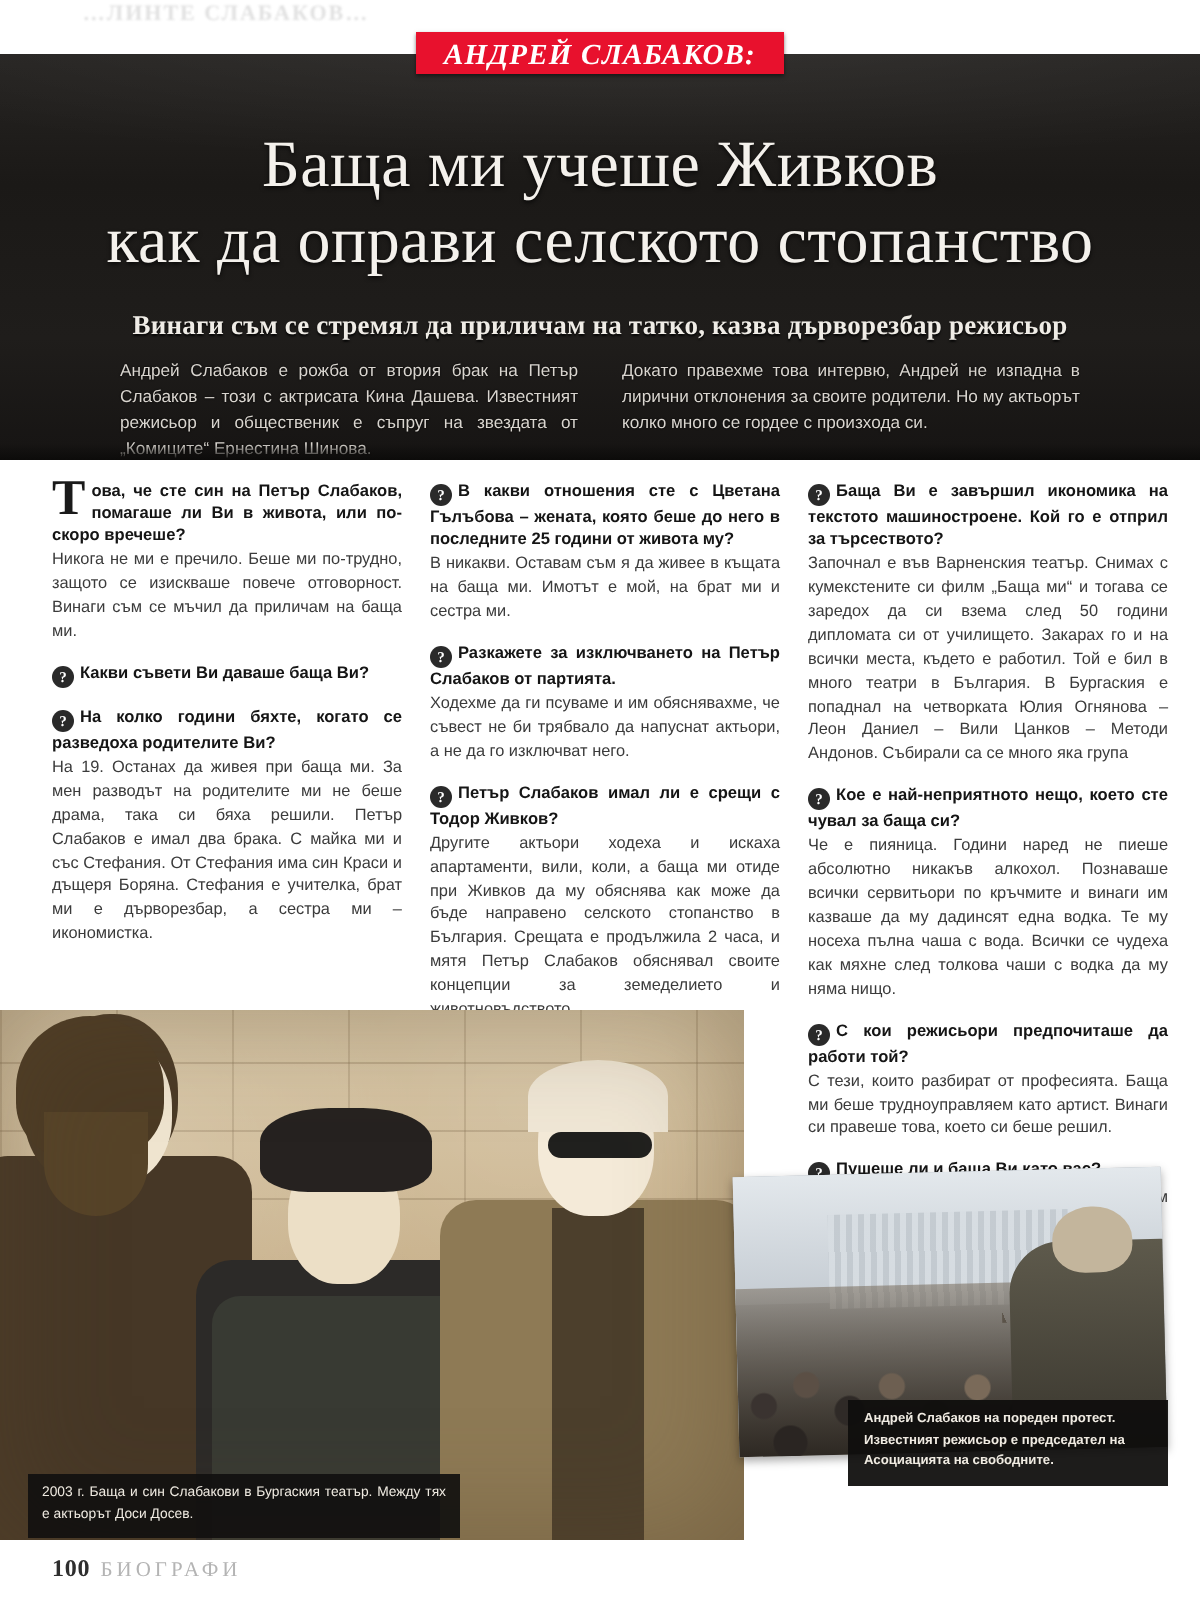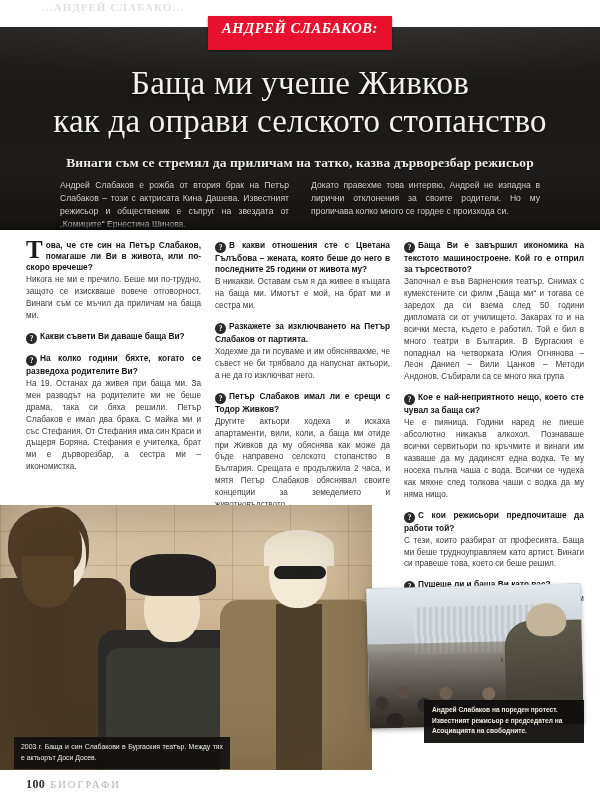--- a/index.html
+++ b/index.html
@@ -73,21 +73,21 @@
     left: 50%;
     top: 16px;
     transform: translateX(-50%);
     background: #e8112d;
     color: #ffffff;
     font-family: "Liberation Serif", serif;
     font-style: italic;
     font-weight: bold;
     font-size: 14.5px;
     letter-spacing: .6px;
-    padding: 4px 14px 13px 14px;
+    padding: 4px 14px 0 14px;
     white-space: nowrap;
     z-index: 5;
     box-shadow: 0 1px 2px rgba(0,0,0,.5);
   }
 
   .headline {
     position: absolute;
     left: 0;
     top: 38px;
     width: 600px;
@@ -363,35 +363,35 @@
     font-size: 10.5px;
     color: #b4b4b4;
     letter-spacing: 2px;
   }
 </style>
 </head>
 <body>
 
 <div class="page">
 
-  <div class="running-header">…АНДРЕЙ СЛАБАКО…</div>
+  <div class="running-header">…ЛИНТЕ СЛАБАКОВ…</div>
 
   <div class="masthead">
     <div class="masthead-sheen"></div>
 
     <div class="headline">
       <span class="l1">Баща ми учеше Живков</span>
       <span class="l2">как да оправи селското стопанство</span>
     </div>
 
     <div class="deck">Винаги съм се стремял да приличам на татко, казва дърворезбар режисьор</div>
 
     <div class="lede-wrap">
       <div class="lede">Андрей Слабаков е рожба от втория брак на Петър Слабаков – този с актрисата Кина Дашева. Известният режисьор и общественик е съпруг на звездата от „Комиците“ Ернестина Шинова.</div>
-      <div class="lede">Докато правехме това интервю, Андрей не изпадна в лирични отклонения за своите родители. Но му проличава колко много се гордее с произхода си.</div>
+      <div class="lede">Докато правехме това интервю, Андрей не изпадна в лирични отклонения за своите родители. Но му актьорът колко много се гордее с произхода си.</div>
     </div>
   </div>
 
   <div class="kicker">АНДРЕЙ СЛАБАКОВ:</div>
 
   <div class="columns">
 
     <div class="col col1">
       <div class="qa dropcap-wrap">
         <p class="q"><span class="dropcap">Т</span><span>ова, че сте син на Петър Слабаков, помагаше ли Ви в живота, или по-скоро вречеше?</span></p>

